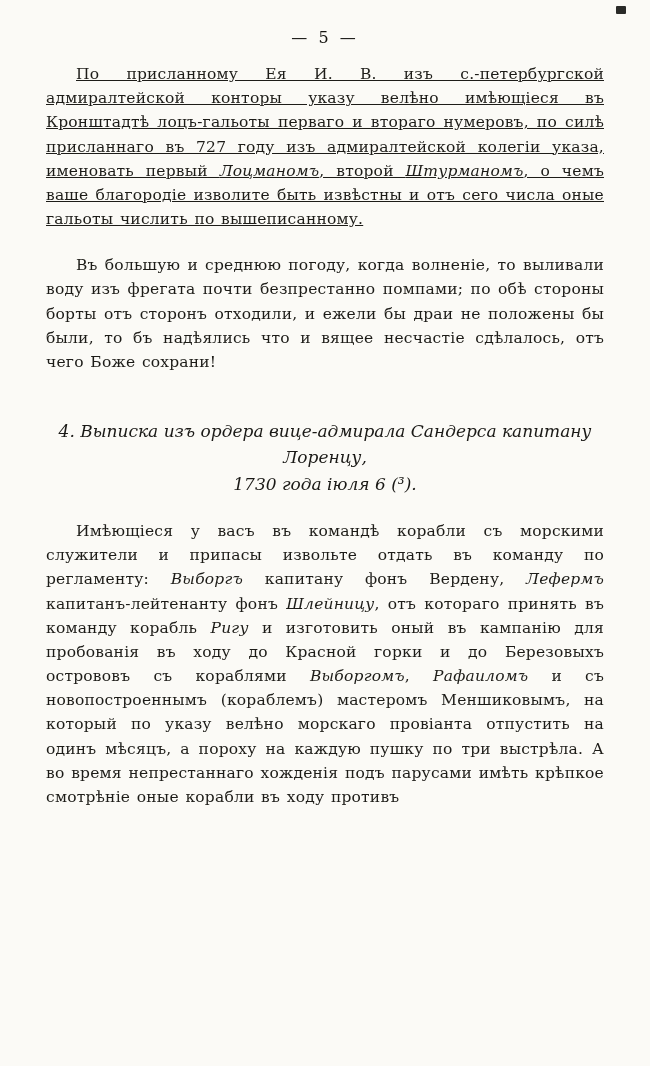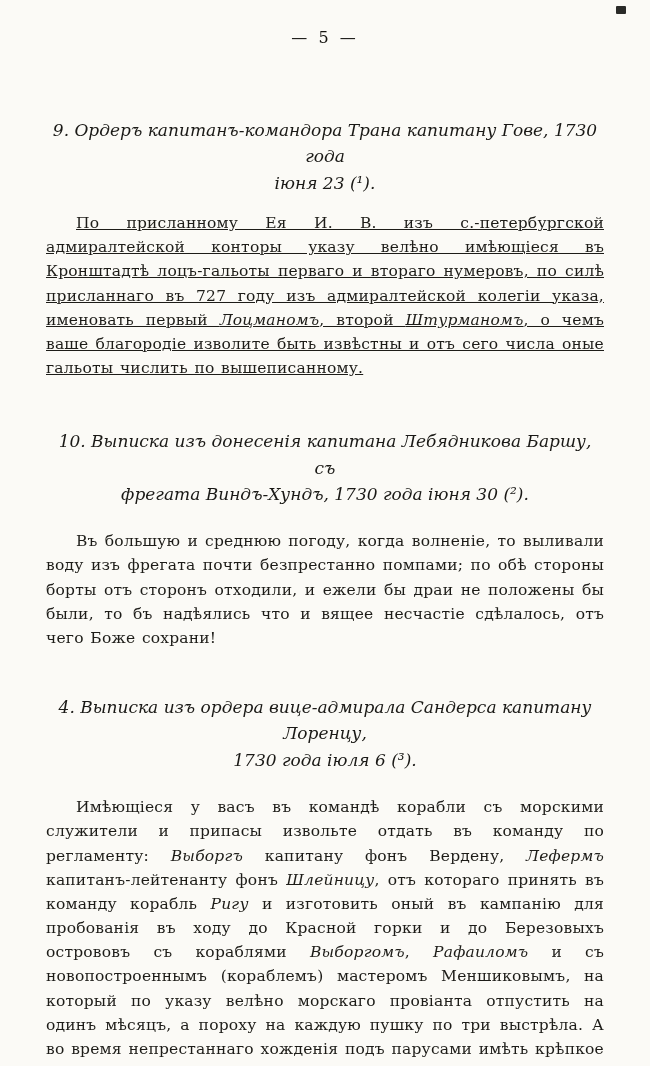--- a/index.html
+++ b/index.html
@@ -62,28 +62,24 @@
 </head>
 <body>
 
 <div class="page">
 
   <div class="scan-speck"></div>
 
   <div class="page-number">— 5 —</div>
 
   <section class="doc-section section-9">
-    <h2 class="section-heading">9. Ордеръ капитанъ-командора Трана капитану Гове, 1730 года
-іюня 23 (¹).</h2>
     <p class="body-paragraph"><span>По присланному Ея И. В. изъ с.-петербургской адмиралтейской конторы указу велѣно имѣющіеся въ Кронштадтѣ лоцъ-гальоты перваго и втораго нумеровъ, по силѣ присланнаго въ 727 году изъ адмиралтейской колегіи указа, именовать первый </span><span class="italic">Лоцманомъ</span><span>, второй </span><span class="italic">Штурманомъ</span><span>, о чемъ ваше благородіе изволите быть извѣстны и отъ сего числа оные гальоты числить по вышеписанному.</span></p>
   </section>
 
   <section class="doc-section section-10">
-    <h2 class="section-heading">10. Выписка изъ донесенія капитана Лебядникова Баршу, съ
-фрегата Виндъ-Хундъ, 1730 года іюня 30 (²).</h2>
     <p class="body-paragraph"><span>Въ большую и среднюю погоду, когда волненіе, то выливали воду изъ фрегата почти безпрестанно помпами; по обѣ стороны борты отъ сторонъ отходили, и ежели бы драи не положены бы были, то бъ надѣялись что и вящее несчастіе сдѣлалось, отъ чего Боже сохрани!</span></p>
   </section>
 
   <section class="doc-section section-11">
     <h2 class="section-heading">4. Выписка изъ ордера вице-адмирала Сандерса капитану Лоренцу,
 1730 года іюля 6 (³).</h2>
     <p class="body-paragraph"><span>Имѣющіеся у васъ въ командѣ корабли съ морскими служители и припасы извольте отдать въ команду по регламенту: </span><span class="italic">Выборгъ</span><span> капитану фонъ Вердену, </span><span class="italic">Лефермъ</span><span> капитанъ-лейтенанту фонъ </span><span class="italic">Шлейницу</span><span>, отъ котораго принять въ команду корабль </span><span class="italic">Ригу</span><span> и изготовить оный въ кампанію для пробованія въ ходу до Красной горки и до Березовыхъ острововъ съ кораблями </span><span class="italic">Выборгомъ</span><span>, </span><span class="italic">Рафаиломъ</span><span> и съ новопостроеннымъ (кораблемъ) мастеромъ Меншиковымъ, на который по указу велѣно морскаго провіанта отпустить на одинъ мѣсяцъ, а пороху на каждую пушку по три выстрѣла. А во время непрестаннаго хожденія подъ парусами имѣть крѣпкое смотрѣніе оные корабли въ ходу противъ </span></p>
   </section>
 
 </div>

